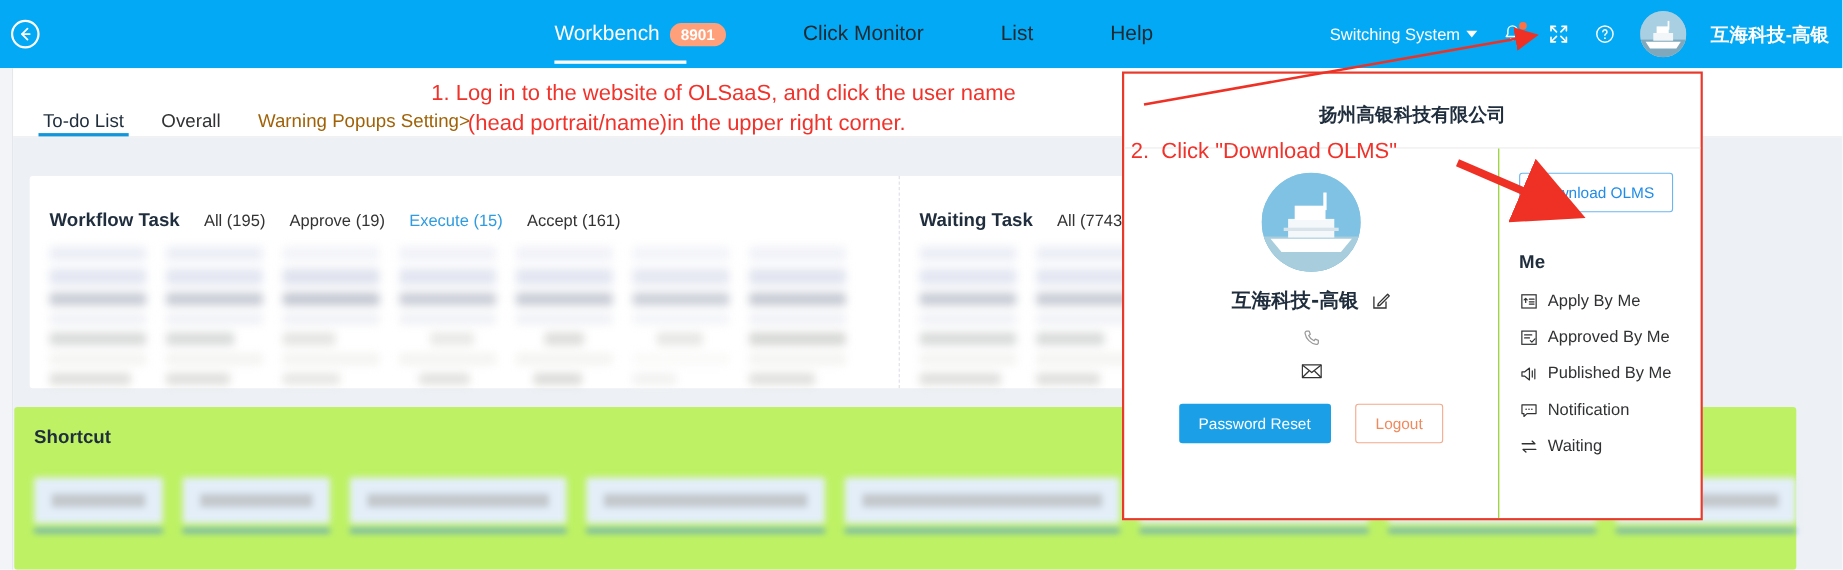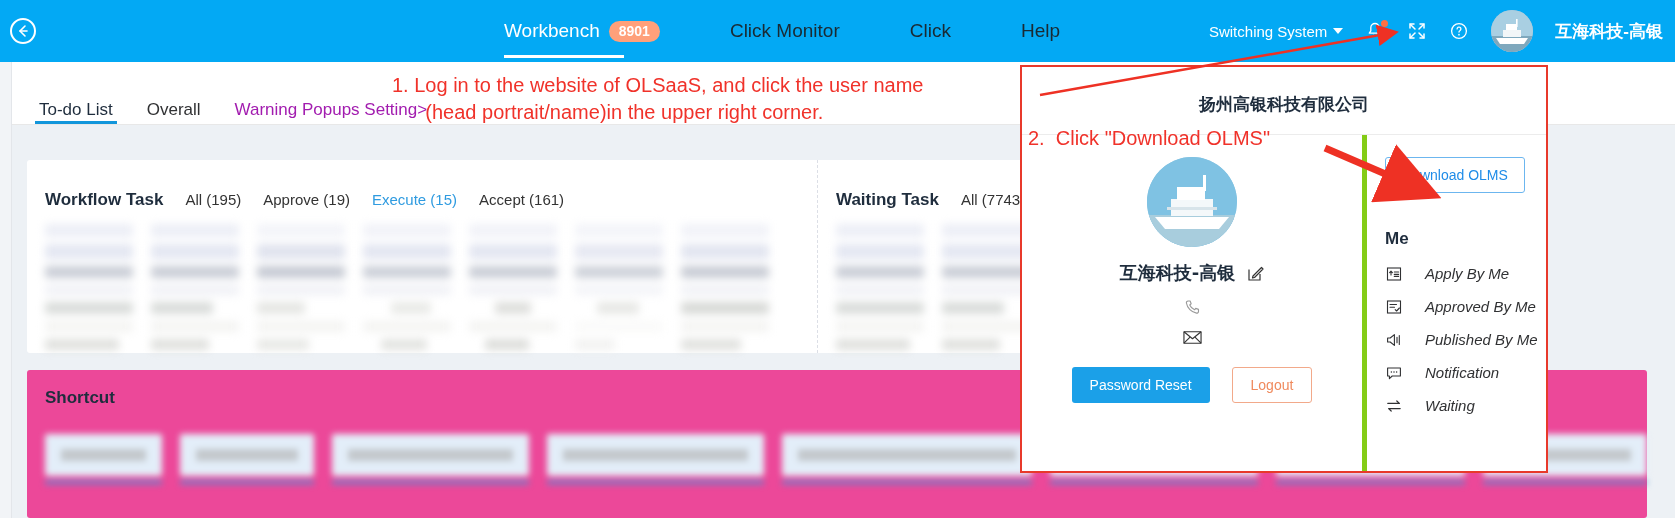--- a/index.html
+++ b/index.html
@@ -83,21 +83,21 @@
   }
   .tab {
     font-size: 17px; color: #303133; cursor: pointer;
     padding-bottom: 4px; position: relative; white-space: nowrap;
   }
   .tab.active { color: #1f2d3d; }
   .tab.active::after {
     content:""; position: absolute; left: -4px; right: -4px; bottom: 0;
     height: 3px; background: #1296db;
   }
-  .tab.link { color: #a21caf; }
+  .tab.link { color: #a16207; }
 
   
   .page-bg {
     position: absolute; top: 125px; left: 12px;
     width: 1663px; height: 393px; background: #edf1f5;
   }
   .sidebar-rail {
     position: absolute; top: 62px; left: 0;
     width: 12px; height: 456px; background: #f2f4f7;
     border-right: 1px solid #e3e6ea;
@@ -122,23 +122,23 @@
 
   
   .blur-row { display: flex; gap: 18px; padding: 14px 0 0 18px; }
   .blur-card {
     width: 88px; filter: blur(4px);
   }
   .bline { border-radius: 2px; margin-bottom: 7px; }
 
   
   .shortcut-card {
-    position: absolute; top: 370px; left: 27px;
+    position: absolute; top: 370px; left: 13px;
     width: 1620px; height: 148px;
-    background: #ec4899; border-radius: 3px;
+    background: #bef264; border-radius: 3px;
   }
   .shortcut-title {
     font-size: 17px; font-weight: bold; color: #1f2d3d;
     padding: 18px 0 0 18px;
   }
   .sc-row { display: flex; gap: 18px; padding: 26px 0 0 18px; }
   .sc-item {
     height: 42px; background: #e3eef9; border-radius: 2px;
     filter: blur(3px); position: relative;
   }
@@ -184,37 +184,37 @@
     background: #1ba0e8; color: #ffffff; border: none;
     border-radius: 3px; padding: 9px 18px; font-size: 14px;
     cursor: pointer; font-family: "Liberation Sans", sans-serif;
   }
   .btn-outline {
     background: #ffffff; color: #f08a5d; border: 1px solid #f2a98a;
     border-radius: 3px; padding: 9px 18px; font-size: 14px;
     cursor: pointer; font-family: "Liberation Sans", sans-serif;
   }
   .dd-right {
-    flex: 1; border-left: 5px solid #84cc16;
+    flex: 1; border-left: 1px solid #84cc16;
     padding: 22px 0 0 18px;
   }
   .btn-download {
     background: #ffffff; color: #1f8ce8;
     border: 1px solid #6cb6ef; border-radius: 3px;
     padding: 9px 16px; font-size: 14px; cursor: pointer;
     font-family: "Liberation Sans", sans-serif;
   }
   .me-title {
     font-size: 17px; font-weight: bold; color: #1f2d3d;
     margin: 36px 0 0 0;
   }
   .me-list { margin-top: 16px; display: flex; flex-direction: column; gap: 16px; }
   .me-item {
-    display: flex; align-items: center; gap: 23px;
-    font-size: 15px; color: #303133; cursor: pointer; white-space: nowrap; font-style: italic;
+    display: flex; align-items: center; gap: 9px;
+    font-size: 15px; color: #303133; cursor: pointer; white-space: nowrap;
   }
   .me-ic { width: 17px; height: 17px; display: flex; align-items: center; justify-content: center; color: #303133;}
 
   
   .anno {
     position: absolute; color: #f0322a; z-index: 40;
     font-family: "Liberation Sans", sans-serif;
     white-space: pre; pointer-events: none;
   }
   #anno1 { top: 72px; left: 392px; font-size: 20px; line-height: 27px; }
@@ -235,21 +235,21 @@
         </svg>
     </div>
 
     <div class="nav">
       <div class="nav-item active">
         <span>Workbench</span>
         <span class="badge">8901</span>
         <span class="underline"></span>
       </div>
       <div class="nav-item">Click Monitor</div>
-      <div class="nav-item">Click</div>
+      <div class="nav-item">List</div>
       <div class="nav-item">Help</div>
     </div>
 
     <div class="header-right">
       <div class="switch-sys">
         <span>Switching System</span>
         <span class="caret"></span>
       </div>
       <div class="hicon">
         <svg width="20" height="20" viewBox="0 0 20 20">

